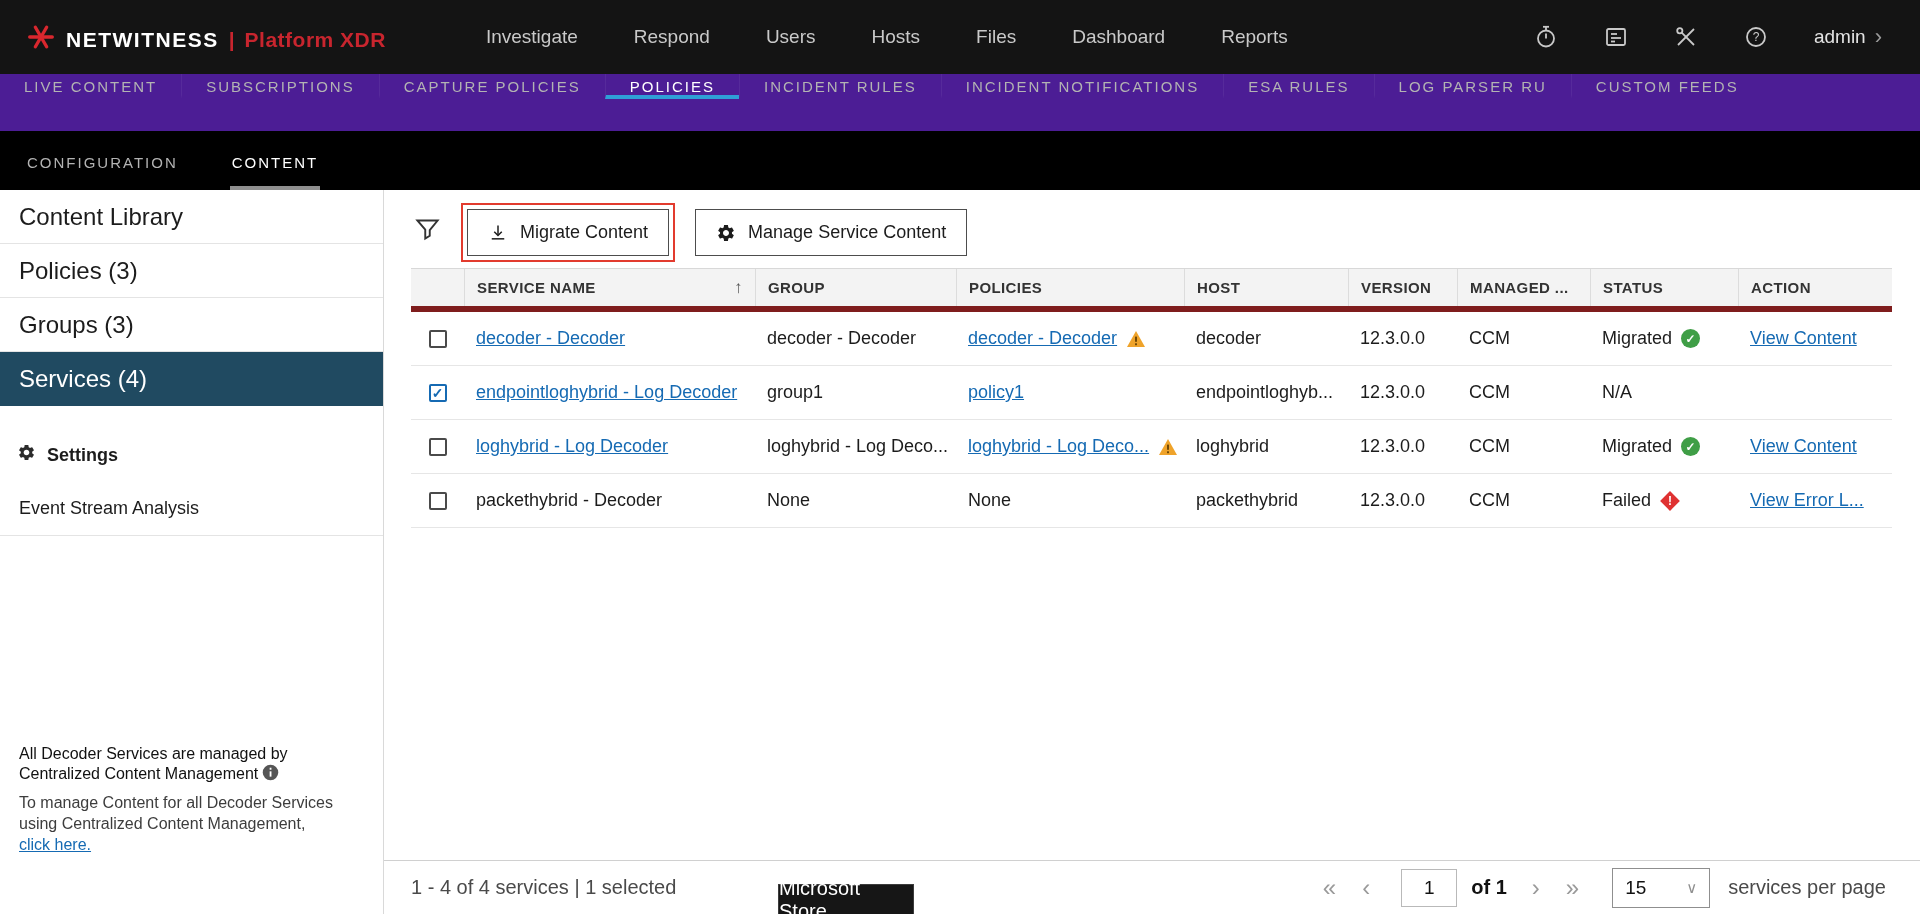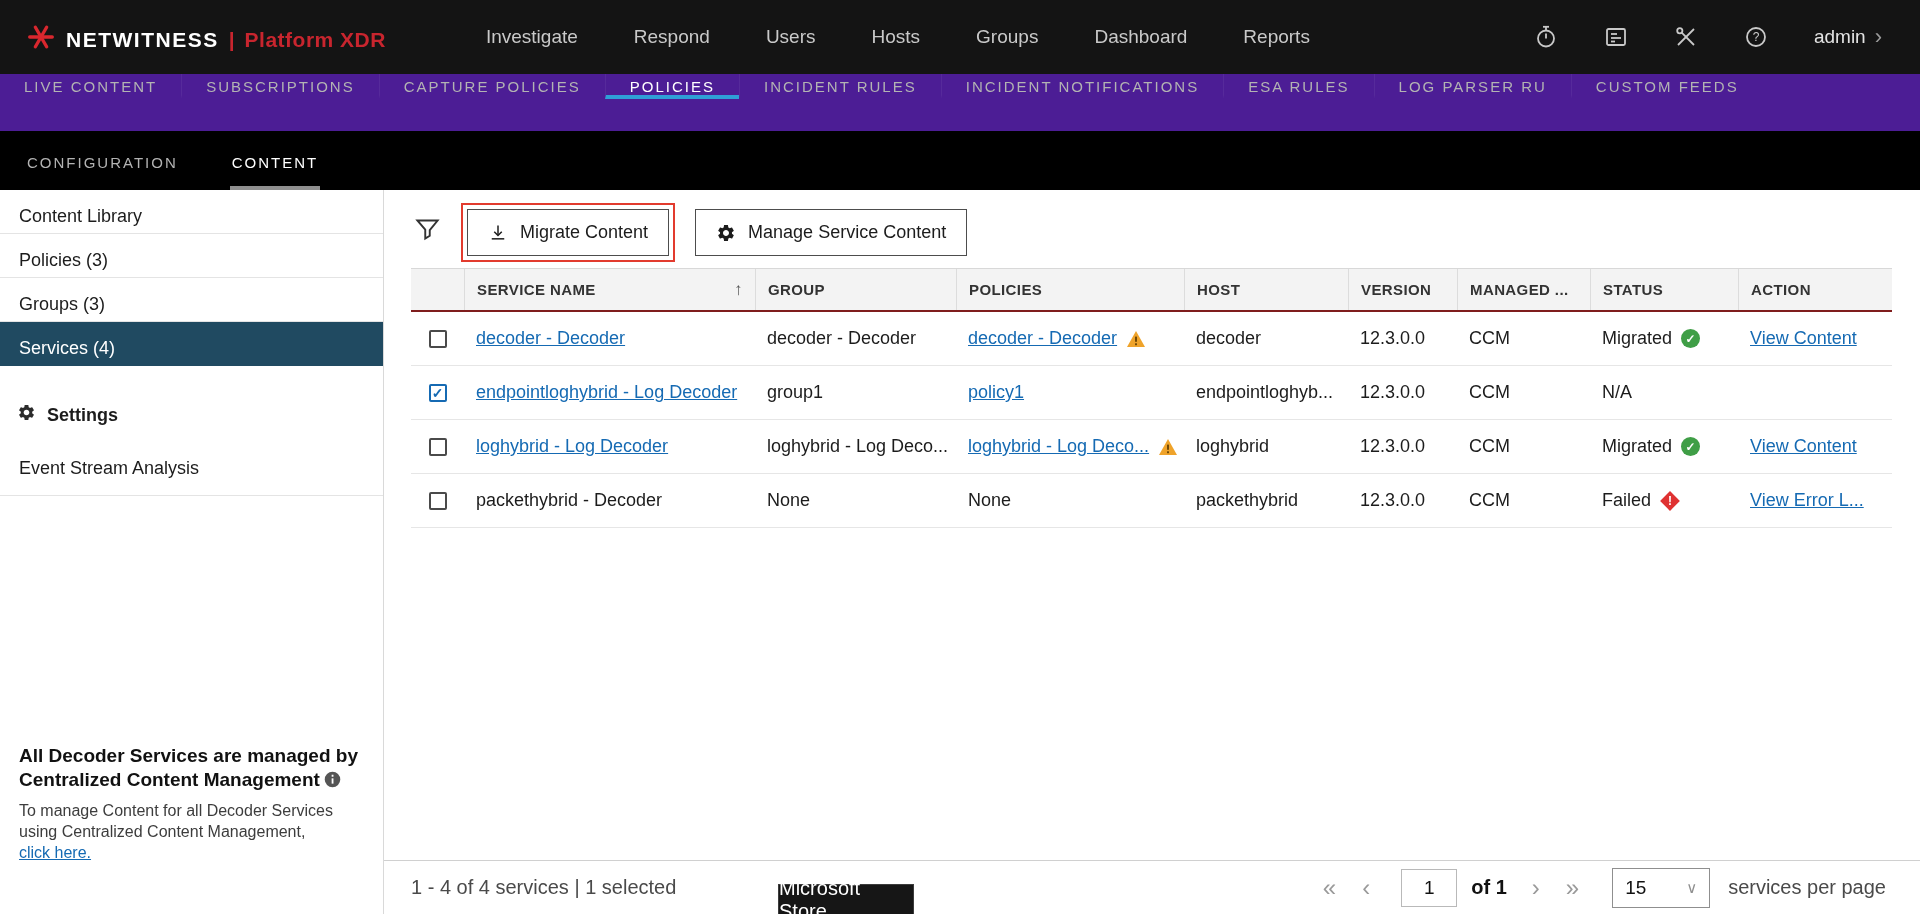--- a/index.html
+++ b/index.html
@@ -34,50 +34,50 @@
   .nav3 { height:59px; background:#000; display:flex; align-items:stretch; }
   .nav3 a { position:relative; display:flex; align-items:center; padding:4px 27px 0 27px; font-size:15px;
             letter-spacing:2px; color:#b3b3b3; cursor:pointer; }
   .nav3 a.active { color:#fff; }
   .nav3 a.active::after { content:""; position:absolute; left:25px; right:25px; bottom:0; height:4px; background:#8f8f8f; }
 
   
   .content { display:flex; height:724px; position:relative; }
 
   .sidebar { width:384px; min-width:384px; border-right:1px solid #d9d9d9; position:relative; background:#fff; }
-  .side-item { height:44px; line-height:53px; padding-left:19px; border-bottom:1px solid #e4e4e4;
-               font-size:18px; color:#1c1c1c; cursor:pointer; }
+  .side-item { height:54px; line-height:53px; padding-left:19px; border-bottom:1px solid #e4e4e4;
+               font-size:24px; color:#1c1c1c; cursor:pointer; }
   .side-item.sel { background:#204a61; color:#fff; border-bottom:1px solid #204a61; }
   .side-settings { margin-top:22px; height:54px; display:flex; align-items:center; gap:11px;
                    padding-left:17px; font-size:18px; font-weight:bold; color:#1c1c1c; cursor:pointer; }
   .side-settings svg { width:19px; height:19px; }
   .side-esa { height:54px; line-height:53px; padding-left:19px; border-bottom:1px solid #e4e4e4;
               font-size:18px; color:#1c1c1c; cursor:pointer; }
   .side-notice { position:absolute; left:19px; right:16px; top:554px; }
-  .notice-title { font-size:19px; font-weight:bold; color:#111; line-height:1.28; }
+  .notice-title { font-size:16px; font-weight:normal; color:#111; line-height:1.28; }
   .notice-title svg { width:17px; height:17px; vertical-align:-2px; margin-left:4px; cursor:pointer; }
   .notice-body { margin-top:7px; font-size:16px; color:#3d3d3d; line-height:1.32; }
   .notice-link { color:#156ab3; text-decoration:underline; cursor:pointer; }
 
   .main { flex:1; position:relative; background:#fff; }
 
   
   .toolbar { display:flex; align-items:center; padding:13px 0 0 30px; gap:20px; }
   .filter-icon { cursor:pointer; display:flex; margin-top:-6px; }
   .filter-icon svg { width:27px; height:27px; }
   .highlight-box { border:2px solid #e23b2e; padding:4px; }
   .btn { display:inline-flex; align-items:center; gap:12px; height:47px; padding:0 20px;
          border:1px solid #4d4d4d; background:#fff; font-size:18px; color:#1c1c1c;
          font-family:inherit; cursor:pointer; white-space:nowrap; }
   .btn svg { width:20px; height:20px; }
 
   
   .grid-cols { display:grid; grid-template-columns:53px 291px 201px 228px 164px 109px 133px 148px 154px; }
   .table { margin:6px 0 0 27px; width:1481px; }
-  .thead { height:44px; background:#f3f3f3; border-top:1px solid #d8d8d8; border-bottom:2px solid #7f1d1d; }
+  .thead { height:44px; background:#f3f3f3; border-top:1px solid #d8d8d8; border-bottom:6px solid #7f1d1d; }
   .th { display:flex; align-items:center; padding-left:12px; font-size:15px; font-weight:bold;
         color:#333; letter-spacing:0.4px; border-left:1px solid #dcdcdc; cursor:pointer; white-space:nowrap; overflow:hidden; }
   .th:first-child { border-left:none; }
   .sort { margin-left:auto; margin-right:12px; color:#555; font-size:17px; font-weight:normal; }
   .trow { height:54px; border-bottom:1px solid #e6e6e6; align-items:center; font-size:18px; color:#1c1c1c; }
   .td { padding-left:12px; display:flex; align-items:center; gap:9px; overflow:hidden; white-space:nowrap; }
   .td.ck { justify-content:center; padding-left:0; }
   a.cell-link { color:#156ab3; text-decoration:underline; cursor:pointer; }
 
   .checkbox { width:18px; height:18px; border:2px solid #4a4a4a; border-radius:2px; cursor:pointer;
@@ -129,21 +129,21 @@
     </span>
     <span class="brand-name">NETWITNESS</span>
     <span class="brand-sep">|</span>
     <span class="brand-product">Platform XDR</span>
   </div>
   <nav class="main-nav">
     <a>Investigate</a>
     <a>Respond</a>
     <a>Users</a>
     <a>Hosts</a>
-    <a>Groups</a>
+    <a>Files</a>
     <a>Dashboard</a>
     <a>Reports</a>
   </nav>
   <div class="top-right">
     <span class="icon-btn">
       <svg viewBox="0 0 24 24" fill="none" stroke="#c9c9c9" stroke-width="1.8">
         <circle cx="12" cy="13.5" r="8"></circle>
           <line x1="12" y1="13.5" x2="12" y2="8.5"></line>
         <line x1="9" y1="1.8" x2="15" y2="1.8"></line>
           <line x1="12" y1="1.8" x2="12" y2="5"></line>

